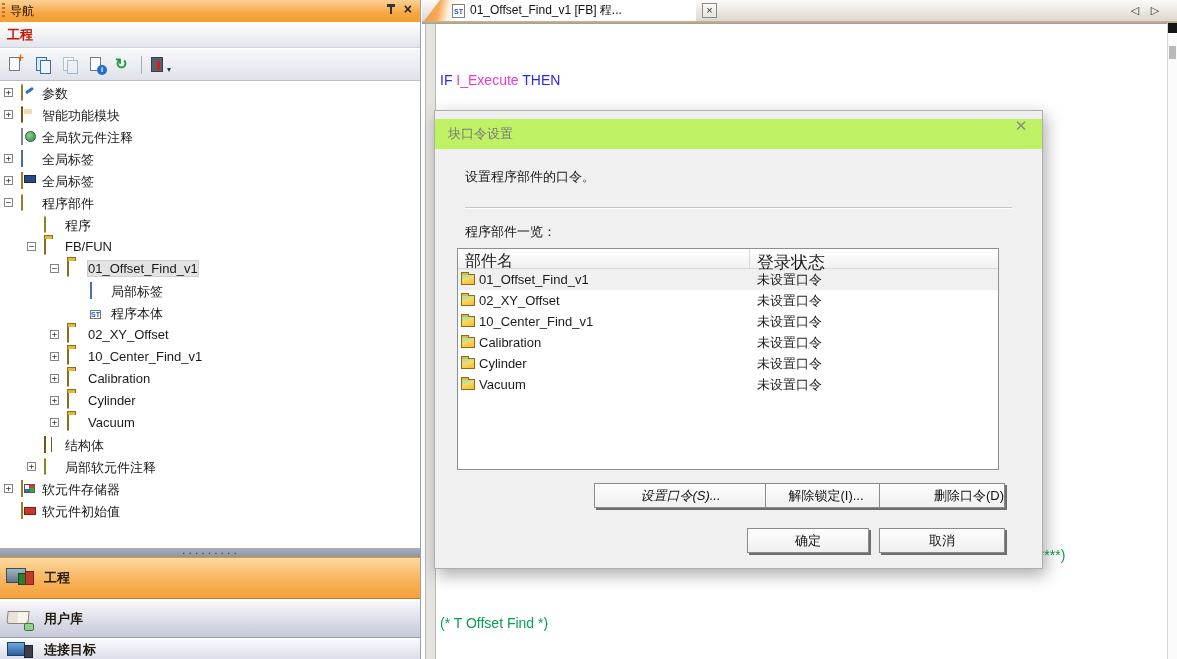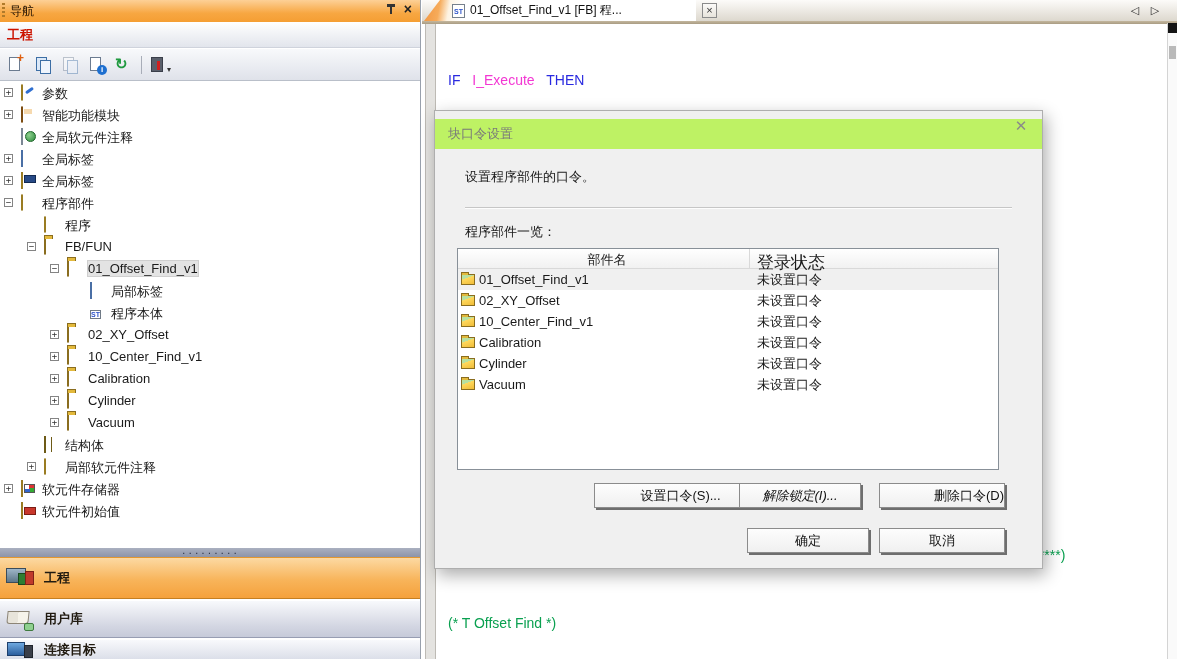--- a/index.html
+++ b/index.html
@@ -94,21 +94,21 @@
       clip-path:polygon(16px 0, 100% 0, 100% 100%, 0 100%);
       display:flex; align-items:center; padding-left:28px; gap:5px; }
   .tab-sticon { width:13px; height:14px; background:#fff; border:1px solid #76808c; font-size:7px; font-weight:bold; color:#2c52c8; text-align:center; line-height:13px; }
   .tab-label { font-size:12px; color:#111; white-space:nowrap; }
   .tab-close { position:absolute; left:280px; top:3px; width:15px; height:15px; border:1px solid #8b8b8b; background:linear-gradient(#fbfaf8,#e8e4dc); font-size:11px; line-height:13px; text-align:center; color:#333; }
   .tabnav { position:absolute; top:2px; width:16px; height:16px; font-size:11px; color:#222; text-align:center; line-height:16px; }
   .tabnav.left { right:34px; } .tabnav.right { right:14px; }
 
   .code-margin { position:absolute; left:3px; top:24px; bottom:0; width:11px; background:#e4e3e0; border-left:1px solid #bdbab4; border-right:1px solid #bdbab4; }
   .codeblock { position:absolute; font-size:14px; line-height:22px; white-space:pre; }
-  .codeblock span { white-space:pre;margin-left:8px; }
+  .codeblock span { white-space:pre; }
   #code-top { left:18px; top:25px; }
   #code-tail { left:606px; top:544px; }
   #code-bottom { left:18px; top:566px; line-height:23px; }
   .kw { color:#2a2ae0; } .lbl { color:#f337d3; } .cmt { color:#0aa050; }
 
   .vscroll-line { position:absolute; right:9px; top:23px; bottom:0; width:1px; background:#d4d4d4; }
   .vscroll { position:absolute; right:0; top:23px; bottom:0; width:9px; background:#fafafa; }
   .vs-top { position:absolute; right:0; top:23px; width:9px; height:10px; background:#141414; }
   .vs-thumb { position:absolute; right:1px; top:46px; width:7px; height:13px; background:#b9b9b9; }
 
@@ -116,32 +116,32 @@
   #dialog { position:absolute; left:434px; top:110px; width:609px; height:459px; background:#f0f0f0; border:1px solid #aeaeae; box-shadow:3px 6px 16px rgba(0,0,0,.33); }
   .dlg-titlebar { position:absolute; left:0; top:8px; right:0; height:30px; background:#bef264; display:flex; align-items:center; padding-left:13px; }
   .dlg-title { font-size:13px; color:#7a7a7a; }
   .dlg-close { position:absolute; right:12px; top:6px; width:18px; height:18px; font-size:15px; line-height:18px; text-align:center; color:#8a8a8a; }
   .dlg-desc { position:absolute; left:30px; top:57px; font-size:13px; color:#1a1a1a; }
   .dlg-sep { position:absolute; left:30px; right:30px; top:96px; height:2px; border-top:1px solid #c6c6c6; border-bottom:1px solid #fdfdfd; }
   .dlg-listlabel { position:absolute; left:30px; top:112px; font-size:13px; color:#1a1a1a; }
 
   .dlg-table { position:absolute; left:22px; top:137px; width:542px; height:222px; background:#fff; border:1px solid #889098; }
   .dt-header { display:flex; height:20px; background:linear-gradient(#ffffff,#f1f1f1); border-bottom:1px solid #d9d9d9; }
-  .dt-hname { width:292px; border-right:1px solid #d9d9d9; padding:2px 0 0 7px; font-size:13px;text-align:center; }
+  .dt-hname { width:292px; border-right:1px solid #d9d9d9; padding:2px 0 0 7px; font-size:16px; }
   .dt-hstatus { flex:1; padding:2px 0 0 7px; font-size:17px; }
   .dt-row { display:flex; height:21px; align-items:center; }
   .dt-row.alt0 { background:#f0f0f0; }
   .dt-name { width:292px; display:flex; align-items:center; gap:4px; padding-left:3px; font-size:13px; white-space:nowrap; }
   .dt-status { flex:1; padding-left:7px; font-size:13px; }
   .dt-fico { width:14px; height:11px; background:linear-gradient(160deg,#b7e0a0 0 34%,#ffd95e 36%,#f0bc38); border:1px solid #8a6d1f; position:relative; flex:0 0 auto; }
   .dt-fico::before { content:''; position:absolute; left:-1px; top:-3px; width:6px; height:2px; background:#e3b93c; border:1px solid #8a6d1f; border-bottom:none; }
 
   .dbtn { position:absolute; height:25px; background:linear-gradient(#fdfdfd,#f0f0f0); border:1px solid #8b8b8b; box-shadow:2px 2px 0 #6e6e6e; font-size:13px; text-align:center; line-height:23px; color:#111; }
-  #btn-set    { left:159px; top:372px; width:173px; }
-  #btn-unlock { left:304px; top:372px; width:122px;font-style:italic; }
+  #btn-set    { left:159px; top:372px; width:173px;font-style:italic; }
+  #btn-unlock { left:330px; top:372px; width:122px; }
   #btn-del    { left:444px; top:372px; width:126px;text-align:right; }
   #btn-ok     { left:312px; top:417px; width:122px; }
   #btn-cancel { left:444px; top:417px; width:126px; }
 </style>
 </head>
 <body>
 
 <div id="sidebar">
   <div class="nav-header">
     <span class="nav-title">导航</span>

